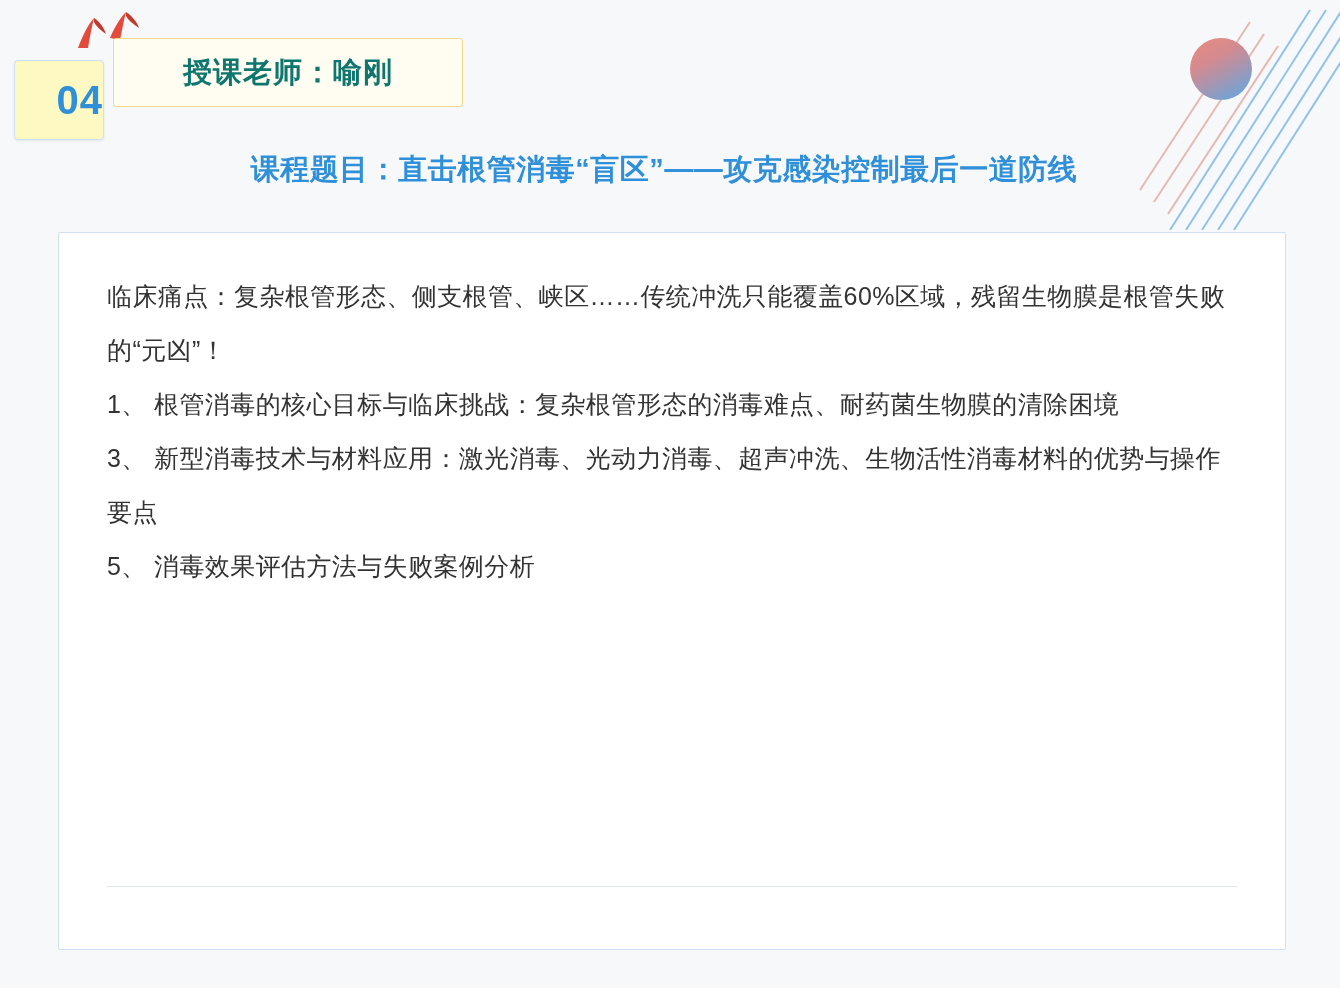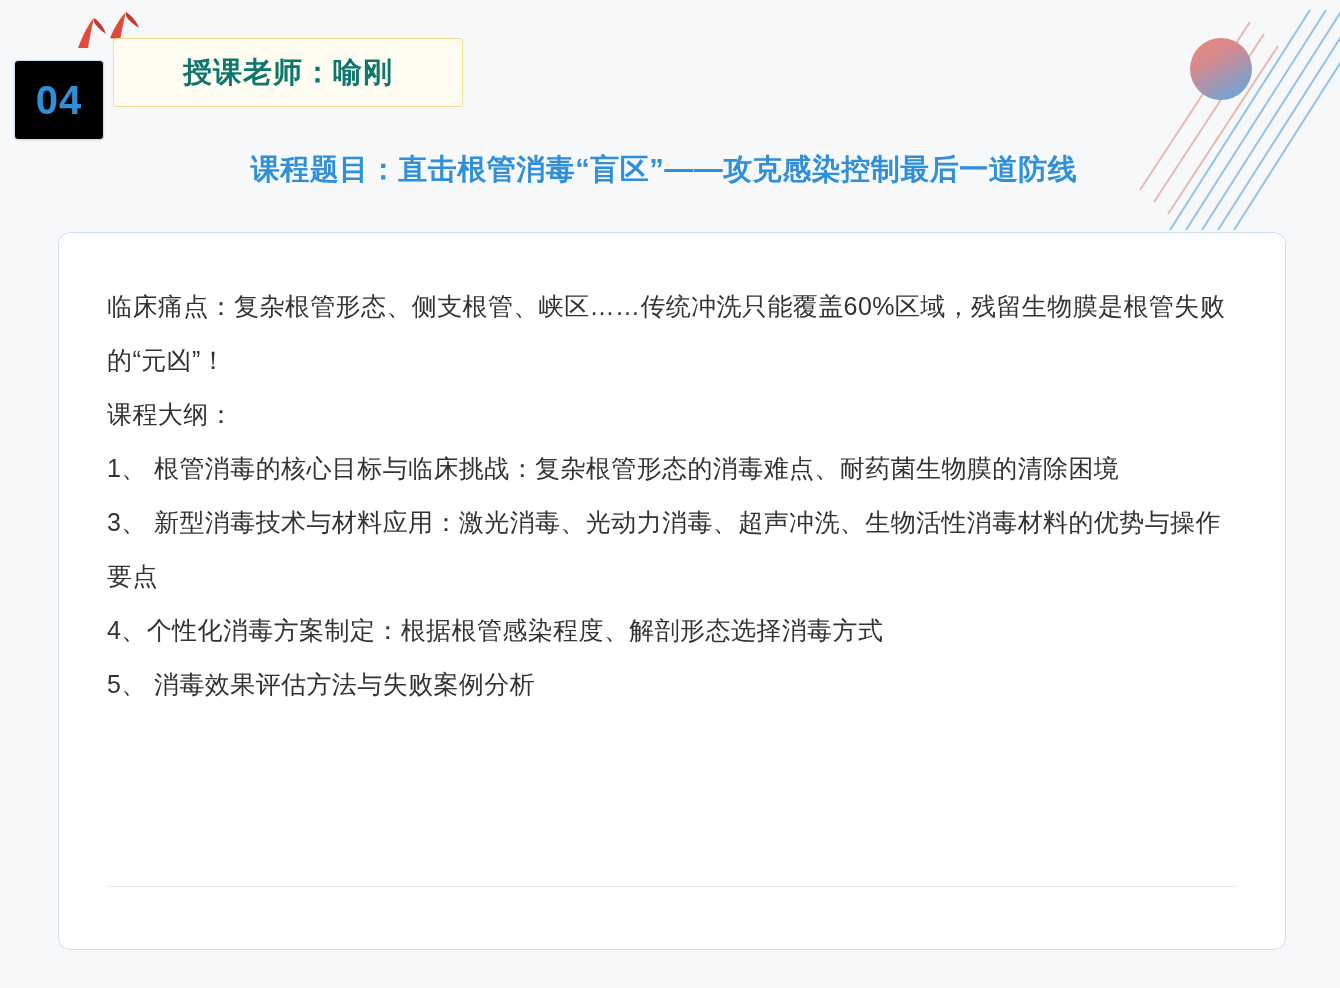--- a/index.html
+++ b/index.html
@@ -51,27 +51,27 @@
     height: 50px;
   }
 
   
   .num-badge {
     position: absolute;
     left: 14px;
     top: 60px;
     width: 88px;
     height: 78px;
-    background: #000000;
+    background: #fef9c3;
     border: 1px solid #cfe0f5;
     border-radius: 4px;
     box-shadow: 0 1px 3px rgba(0,0,0,.07);
     display: flex;
     align-items: center;
-    justify-content: center;
+    justify-content: flex-end;
     color: #2f8fd8;
     font-size: 40px;
     font-weight: bold;
     letter-spacing: 1px;
   }
 
   
   .teacher-box {
     position: absolute;
     left: 113px;
@@ -107,23 +107,23 @@
 
   
   .content-card {
     position: absolute;
     left: 58px;
     top: 232px;
     width: 1228px;
     height: 718px;
     background: #ffffff;
     border: 1px solid #cfe0f5;
-    border-radius: 12px;
+    border-radius: 2px;
     box-sizing: border-box;
-    padding: 46px 48px 30px 48px;
+    padding: 36px 48px 30px 48px;
   }
   .para {
     color: #333333;
     font-size: 25px;
     line-height: 54px;
     letter-spacing: .4px;
     margin: 0;
   }
   .para + .para {
     margin-top: 0;
@@ -170,19 +170,17 @@
 </div>
 
 <div class="teacher-box">
   <span class="label">授课老师：喻刚</span>
 </div>
 
 <div class="course-title">课程题目：直击根管消毒“盲区”——攻克感染控制最后一道防线</div>
 
 <div class="content-card">
   <p class="para">临床痛点：复杂根管形态、侧支根管、峡区……传统冲洗只能覆盖60%区域，残留生物膜是根管失败的“元凶”！</p>
-  <p class="para">课程大纲：</p>
   <p class="para">1、 根管消毒的核心目标与临床挑战：复杂根管形态的消毒难点、耐药菌生物膜的清除困境</p>
   <p class="para">3、 新型消毒技术与材料应用：激光消毒、光动力消毒、超声冲洗、生物活性消毒材料的优势与操作要点</p>
-  <p class="para">4、个性化消毒方案制定：根据根管感染程度、解剖形态选择消毒方式</p>
   <p class="para">5、 消毒效果评估方法与失败案例分析</p>
   <div class="bottom-rule"></div>
 </div>
 
 </body></html>

